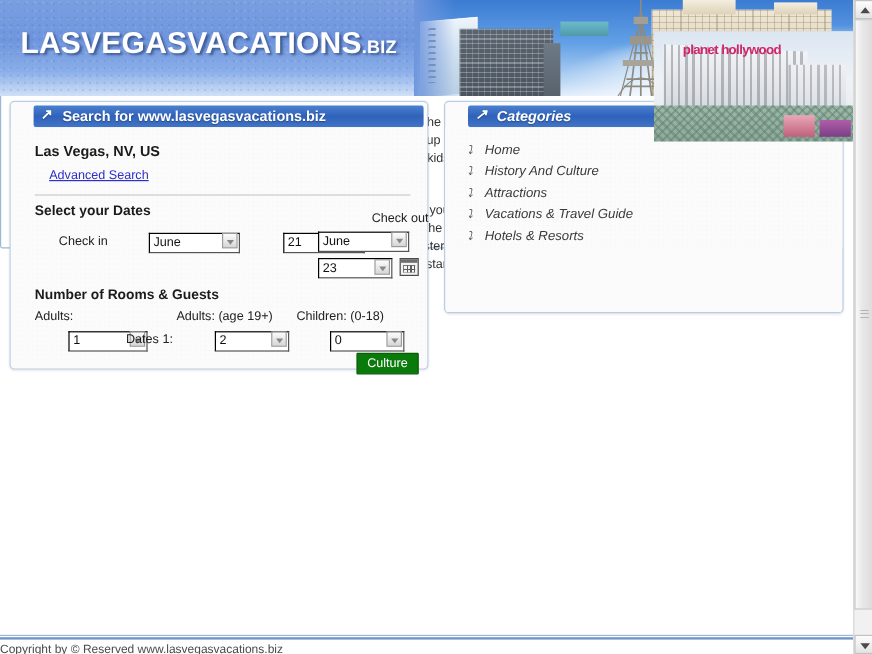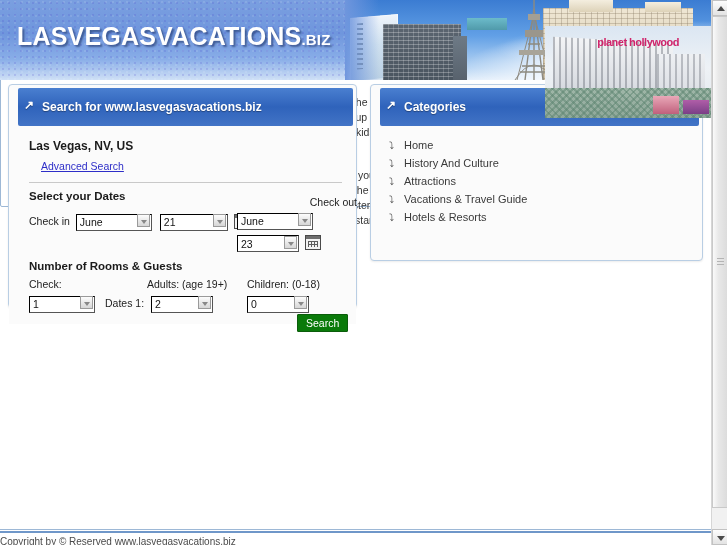--- a/index.html
+++ b/index.html
@@ -130,22 +130,22 @@
 
   
   .panel {
     position: absolute;
     background: #fbfbfb;
     border: 1px solid #b9cee4;
     border-radius: 4px;
     box-shadow: 0 1px 2px rgba(0,0,0,.08);
   }
   .panel-head {
-    height: 38px;
-    margin: 3px 3px 0 9px;
+    height: 18px;
+    margin: 3px 3px 0 19px;
     border-radius: 2px;
     background: linear-gradient(180deg,#4a7fd0 0%, #2f63bb 50%, #4274c6 100%);
     color: #ffffff;
     font-size: 12px;
     font-weight: bold;
     display: flex;
     align-items: center;
     padding-left: 6px;
     text-shadow: 0 1px 1px rgba(0,0,0,.35);
     overflow: hidden;
@@ -201,21 +201,21 @@
     color: #111;
     background: #ffffff;
     border: 1px solid #000000;
     border-right-color: #555;
     border-bottom-color: #555;
     height: 17px;
     padding: 0 1px 0 3px;
     -webkit-appearance: none;
     appearance: none;
   }
-  .sel-wrap { position: relative; display: inline-block; }
+  .sel-wrap { position: relative; display: inline-block; margin-left: 28px; }
   .sel-wrap .sel-btn {
     position: absolute; right: 2px; top: 2px;
     width: 13px; height: 13px;
     background: linear-gradient(180deg,#fdfdfd,#d6d6d6);
     border: 1px solid #9a9a9a;
     pointer-events: none;
   }
   .sel-wrap .sel-btn:after {
     content:""; position:absolute; left:3px; top:5px;
     border-left: 3px solid transparent;
@@ -248,21 +248,21 @@
     border: 1px solid #0b5d0b;
     color: #ffffff;
     font-family: "Liberation Sans", sans-serif;
     font-size: 10.5px;
     padding: 2px 8px;
     cursor: pointer;
     border-radius: 1px;
   }
 
   
-  #cat-panel { left: 370px; top: 84px; width: 333px; height: 177px; }
+  #cat-panel { left: 370px; top: 84px; width: 333px; height: 177px; font-style: italic; }
   #cat-panel .panel-body { padding: 10px 0 0 0; }
   .cat-item {
     display: flex; align-items: center;
     font-size: 11px; color: #3a3a3a;
     padding: 2px 0 2px 18px;
     height: 18px;
     cursor: pointer;
   }
   .cat-item .bullet-icon {
     color: #4a4a4a; font-size: 10px; margin-right: 7px;
@@ -287,21 +287,21 @@
   #content-panel .cbody p {
     margin: 0 0 13px 0;
     font-size: 10.5px;
     line-height: 15px;
     color: #333333;
     text-align: justify;
   }
   #hotel-photo {
     position: absolute;
     left: 545px; top: 26px;
-    width: 170px; height: 92px; text-align: right;
+    width: 170px; height: 92px;
   }
   #hotel-photo .ph {
     width: 170px; height: 92px;
     overflow: hidden;
     position: relative;
     background: linear-gradient(180deg,#cfd9e4 0%, #dfe6ee 60%, #c4ccd6 100%);
   }
   #hotel-photo .sky2 { position:absolute; inset:0;
     background: linear-gradient(180deg,#dbe6f2 0%, #eef2f6 45%, #e2e7ec 100%); }
   #hotel-photo .tower {
@@ -447,21 +447,21 @@
         <div class="city-label">Las Vegas, NV, US</div>
         <a class="adv-link" href="#">Advanced Search</a>
 
         <div class="hr"></div>
 
         <div class="sec-title">Select your Dates</div>
 
         <div style="position:relative; height:58px;">
 
           <div class="row" style="position:absolute; left:0; top:4px;">
-            <span class="lbl" style="margin-right:6px;">Check in</span>
+            <span class="lbl" style="margin-right:6px;margin-left:20px;">Check in</span>
             <span class="sel-wrap">
               <select class="ddl" style="width:76px;"><option value="January">January</option><option value="February">February</option><option value="March">March</option><option value="April">April</option><option value="May">May</option><option value="June" selected="">June</option><option value="July">July</option><option value="August">August</option><option value="September">September</option><option value="October">October</option><option value="November">November</option><option value="December">December</option></select>
               <span class="sel-btn"></span>
             </span>
             <span style="width:8px;"></span>
             <span class="sel-wrap">
               <select class="ddl" style="width:68px;"><option value="1">1</option><option value="2">2</option><option value="3">3</option><option value="4">4</option><option value="5">5</option><option value="6">6</option><option value="7">7</option><option value="8">8</option><option value="9">9</option><option value="10">10</option><option value="11">11</option><option value="12">12</option><option value="13">13</option><option value="14">14</option><option value="15">15</option><option value="16">16</option><option value="17">17</option><option value="18">18</option><option value="19">19</option><option value="20">20</option><option value="21" selected="">21</option><option value="22">22</option><option value="23">23</option><option value="24">24</option><option value="25">25</option><option value="26">26</option><option value="27">27</option><option value="28">28</option><option value="29">29</option><option value="30">30</option><option value="31">31</option></select>
               <span class="sel-btn"></span>
             </span>
             <span style="width:6px;"></span>
@@ -483,42 +483,42 @@
               </span>
               <span style="width:6px;"></span>
               <span class="cal-icon"></span>
             </div>
           </div>
         </div>
 
         <div class="sec-title" style="margin-top:-6px;">Number of Rooms &amp; Guests</div>
 
         <div style="position:relative; height:46px;">
-          <div class="lbl" style="position:absolute; left:0; top:0;">Check:</div>
+          <div class="lbl" style="position:absolute; left:0; top:0;">Adults:</div>
           <div class="lbl" style="position:absolute; left:118px; top:0;">Adults: (age 19+)</div>
           <div class="lbl" style="position:absolute; left:218px; top:0;">Children: (0-18)</div>
 
           <span class="sel-wrap" style="position:absolute; left:0; top:16px;">
             <select class="ddl" style="width:66px;"><option value="1">1</option><option value="2">2</option><option value="3">3</option><option value="4">4</option></select>
             <span class="sel-btn"></span>
           </span>
 
           <div class="lbl" style="position:absolute; left:76px; top:19px;">Dates 1:</div>
 
           <span class="sel-wrap" style="position:absolute; left:122px; top:16px;">
             <select class="ddl" style="width:62px;"><option value="1">1</option><option value="2" selected="">2</option><option value="3">3</option><option value="4">4</option></select>
             <span class="sel-btn"></span>
           </span>
 
           <span class="sel-wrap" style="position:absolute; left:218px; top:16px;">
             <select class="ddl" style="width:62px;"><option value="0">0</option><option value="1">1</option><option value="2">2</option><option value="3">3</option><option value="4">4</option></select>
             <span class="sel-btn"></span>
           </span>
 
-          <button class="green-btn" style="position:absolute; left:268px; top:36px;">Search</button>
+          <button class="green-btn" style="position:absolute; left:268px; top:36px;">Culture</button>
         </div>
       </div>
     </div>
 
     <div class="panel" id="cat-panel">
       <div class="panel-head">
         <span class="arrow-icon"></span>
         <span>Categories</span>
       </div>
       <div class="panel-body">

